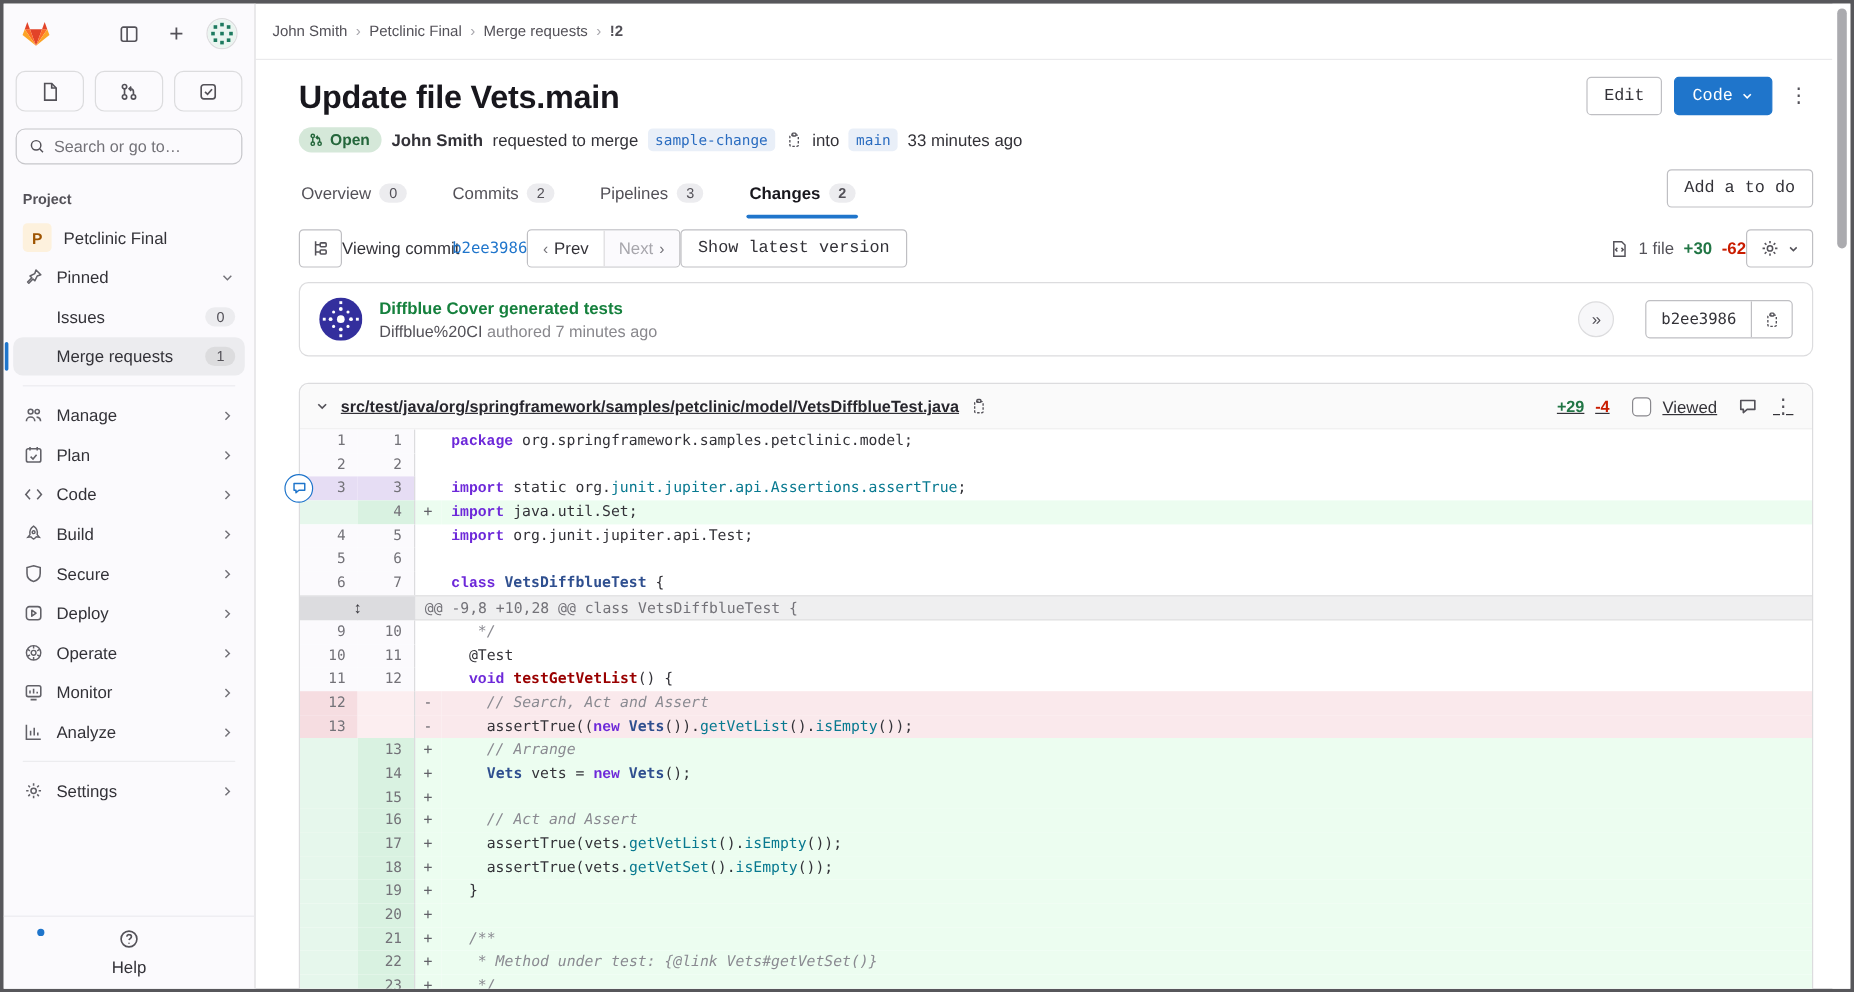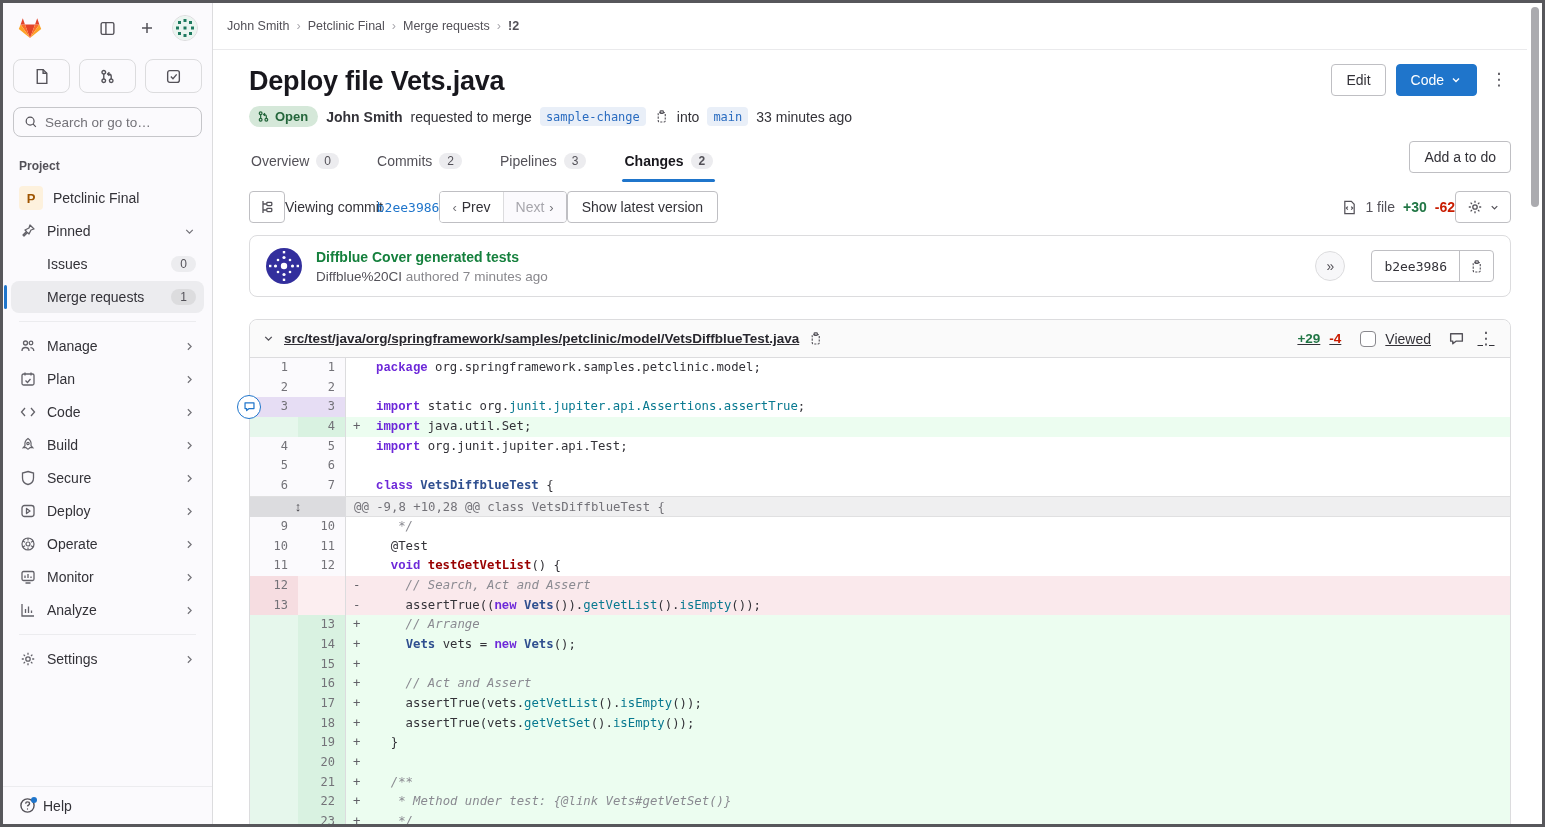--- a/index.html
+++ b/index.html
@@ -25,34 +25,34 @@
   .nav-item{height:32px;margin:1px 8px;padding:0 8px 0 8px;border-radius:8px;display:flex;align-items:center;gap:10px;cursor:pointer;position:relative;font-size:14px;color:#333238;}
   .nav-item.active{background:#ececef;font-weight:400;}
   .nav-item .bar{position:absolute;left:-7px;top:4px;bottom:4px;width:3px;border-radius:2px;background:#1f75cb;}
   .nav-item .icn{width:18px;display:flex;justify-content:center;color:#626168;}
   .nav-item .lbl{flex:1;white-space:nowrap;overflow:hidden;}
   .nav-item .cnt{background:#ececef;border-radius:10px;font-size:12px;color:#535158;padding:1px 9px;}
   .nav-item.active .cnt{background:#dcdcde;}
   .nav-item .chev{color:#737278;}
   .nav-div{height:1px;background:#ececef;margin:8px 16px;}
   .proj-avatar{width:24px;height:24px;border-radius:4px;background:#fdf1dd;color:#9e5400;font-weight:700;font-size:13px;display:flex;align-items:center;justify-content:center;}
-  .sb-help{border-top:1px solid #ececef;padding:10px 16px;display:flex;align-items:center;gap:7px;font-size:14px;cursor:pointer;position:relative;}
+  .sb-help{border-top:1px solid #ececef;padding:10px 16px;display:flex;align-items:center;gap:7px;font-size:14px;cursor:pointer;position:relative;flex-direction:column;}
   .help-dot{position:absolute;left:28px;top:10px;width:6px;height:6px;border-radius:50%;background:#1f75cb;}
 
   
   #main{flex:1;display:flex;flex-direction:column;min-width:0;}
   .crumbbar{height:47px;flex:none;border-bottom:1px solid #eaeaec;display:flex;align-items:center;padding:0 16px 0 14px;font-size:12.5px;color:#535158;gap:7px;}
   .crumbbar a{color:#535158;text-decoration:none;cursor:pointer;}
   .crumb-sep{color:#a8a7ad;}
   .crumb-last{font-weight:700;color:#333238;}
   .content{flex:1;padding:14px 16px 0 36px;overflow:hidden;position:relative;}
 
   .titlerow{display:flex;align-items:flex-start;}
   .mr-title{font-size:27px;font-weight:700;color:#18171d;letter-spacing:-.2px;flex:1;margin:2px 0 0 0;}
-  .btn{height:32px;border:1px solid #bfbfc3;background:#fff;border-radius:4px;font-size:14px;color:#333238;display:inline-flex;align-items:center;justify-content:center;padding:0 14px;cursor:pointer;font-family:Liberation Sans, sans-serif;gap:6px;}
+  .btn{height:32px;border:1px solid #bfbfc3;background:#fff;border-radius:4px;font-size:14px;color:#333238;display:inline-flex;align-items:center;justify-content:center;padding:0 14px;cursor:pointer;font-family:Liberation Mono, monospace;gap:6px;}
   .btn-blue{background:#1f75cb;border-color:#1f75cb;color:#fff;font-weight:400;}
   .kebab{width:24px;font-size:17px;color:#535158;text-align:center;cursor:pointer;letter-spacing:0;line-height:32px;}
   .titlerow .actions{display:flex;gap:10px;align-items:center;}
 
   .statusrow{display:flex;align-items:center;gap:8px;margin-top:9px;font-size:14px;color:#333238;flex-wrap:nowrap;}
   .pill-open{display:inline-flex;align-items:center;gap:5px;background:#d5e8d9;color:#24663b;font-weight:600;font-size:13px;border-radius:12px;padding:3px 10px 3px 8px;}
   .branch{font-family:"DejaVu Sans Mono",monospace;font-size:12px;background:#e9eff8;color:#2a6cc0;border-radius:4px;padding:2.5px 6px;cursor:pointer;}
 
   .tabsrow{display:flex;align-items:flex-end;gap:34px;margin-top:20px;position:relative;padding-right:4px;}
   .tab{display:flex;align-items:center;gap:7px;font-size:14px;color:#535158;padding:6px 2px 13px 2px;cursor:pointer;position:relative;}
@@ -408,21 +408,21 @@
         <span class="crumb-sep">›</span>
         <a>Petclinic Final</a>
         <span class="crumb-sep">›</span>
         <a>Merge requests</a>
         <span class="crumb-sep">›</span>
         <a class="crumb-last">!2</a>
       </div>
 
     <div class="content">
       <div class="titlerow">
-        <h1 class="mr-title">Deploy file Vets.java</h1>
+        <h1 class="mr-title">Update file Vets.main</h1>
         <div class="actions">
           <button class="btn">Edit</button>
           <button class="btn btn-blue">
             <span>Code</span>
             <span class="ico" style="color:#fff">
               <svg width="12" height="12" viewBox="0 0 16 16" fill="none" stroke="currentColor" stroke-width="1.8">
                   <path d="m4 6 4 4 4-4"></path>
                 </svg>
             </span>
           </button>

